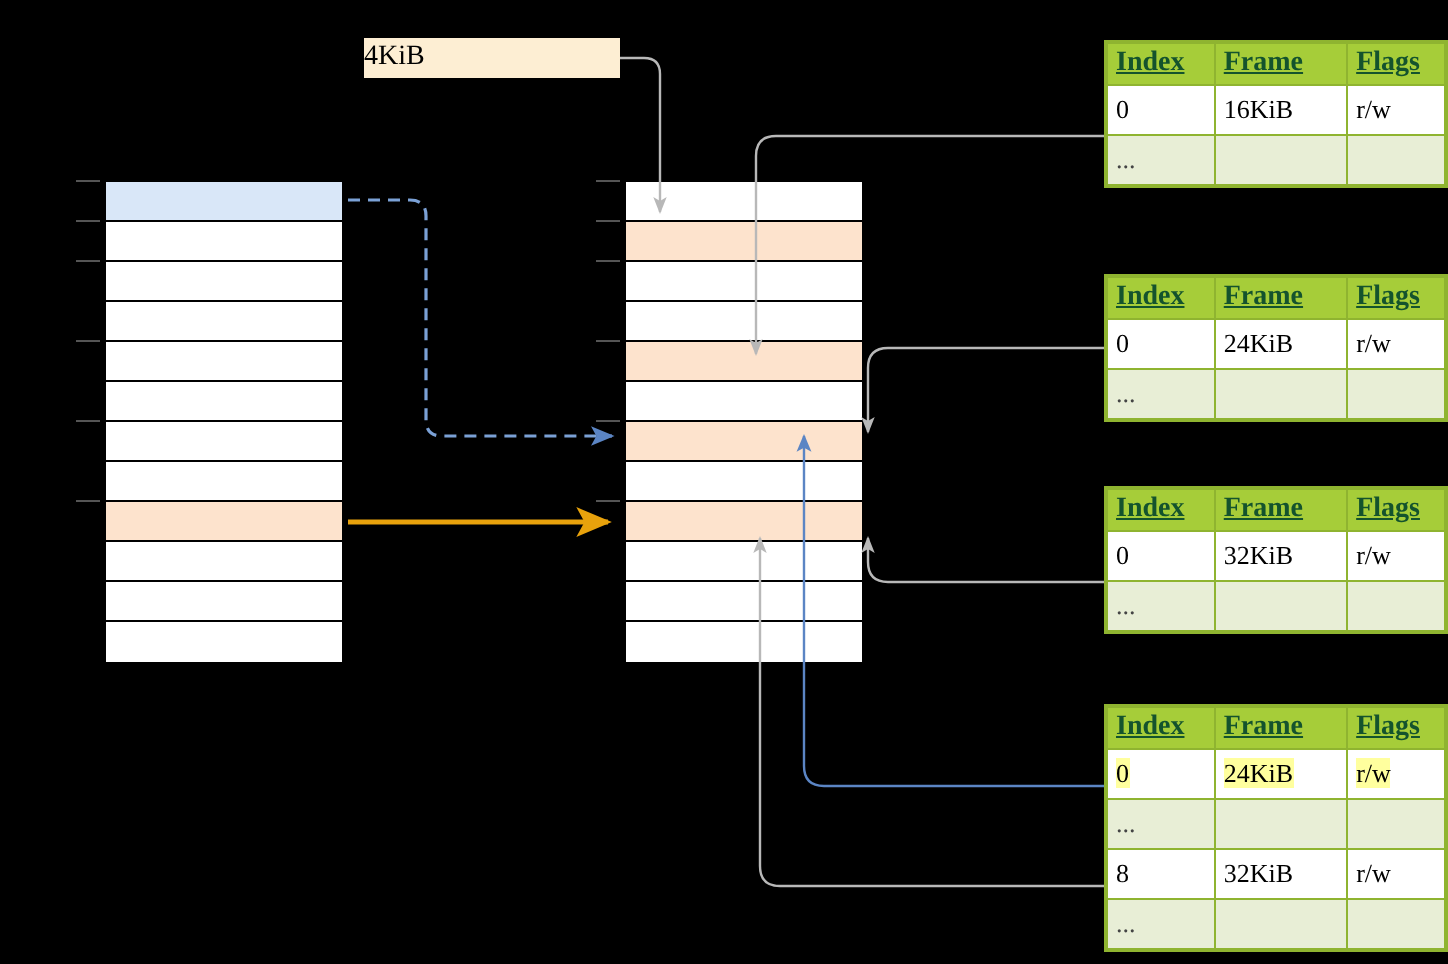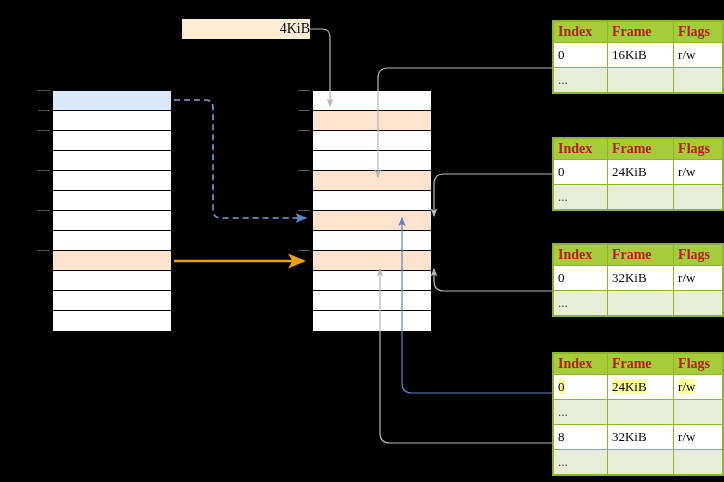--- a/index.html
+++ b/index.html
@@ -10,28 +10,28 @@
 
   .stack{position:absolute;border:1px solid #000;box-sizing:border-box;background:#fff;}
   .srow{height:20px;box-sizing:border-box;border-bottom:1px solid #000;background:#fff;}
   .srow:last-child{border-bottom:none;}
   .srow.blue{background:#d9e7f8;}
   .srow.peach{background:#fde3cd;}
 
   .tick{position:absolute;height:1px;background:#555;width:12px;}
 
   .label-box{position:absolute;background:#fdeed3;color:#000;font-size:14px;
-             text-align:right;line-height:20px;box-sizing:border-box;}
+             text-align:left;line-height:20px;box-sizing:border-box;}
 
   .ptable{position:absolute;border:1px solid #8fb430;border-collapse:collapse;
           background:#fff;font-size:13px;}
   .ptable table{border-collapse:collapse;}
-  .ptable th{background:#a6cd39;color:#b91c1c;font-weight:bold;font-size:14px;
+  .ptable th{background:#a6cd39;color:#14532d;font-weight:bold;font-size:14px;
              border:1px solid #8fb430;padding:1px 4px;text-align:left;height:21px;
-             box-sizing:border-box;}
+             box-sizing:border-box;text-decoration:underline;}
   .ptable td{border:1px solid #8fb430;padding:1px 4px;height:25px;box-sizing:border-box;
              color:#000;background:#fff;vertical-align:middle;}
   .ptable tr.ell td{background:#e8eed6;color:#444;}
   .ptable td.hl span{background:#ffff9e;}
   .c-index{width:58px;}
   .c-frame{width:73px;}
   .c-flags{width:52px;}
 </style>
 </head>
 <body>

